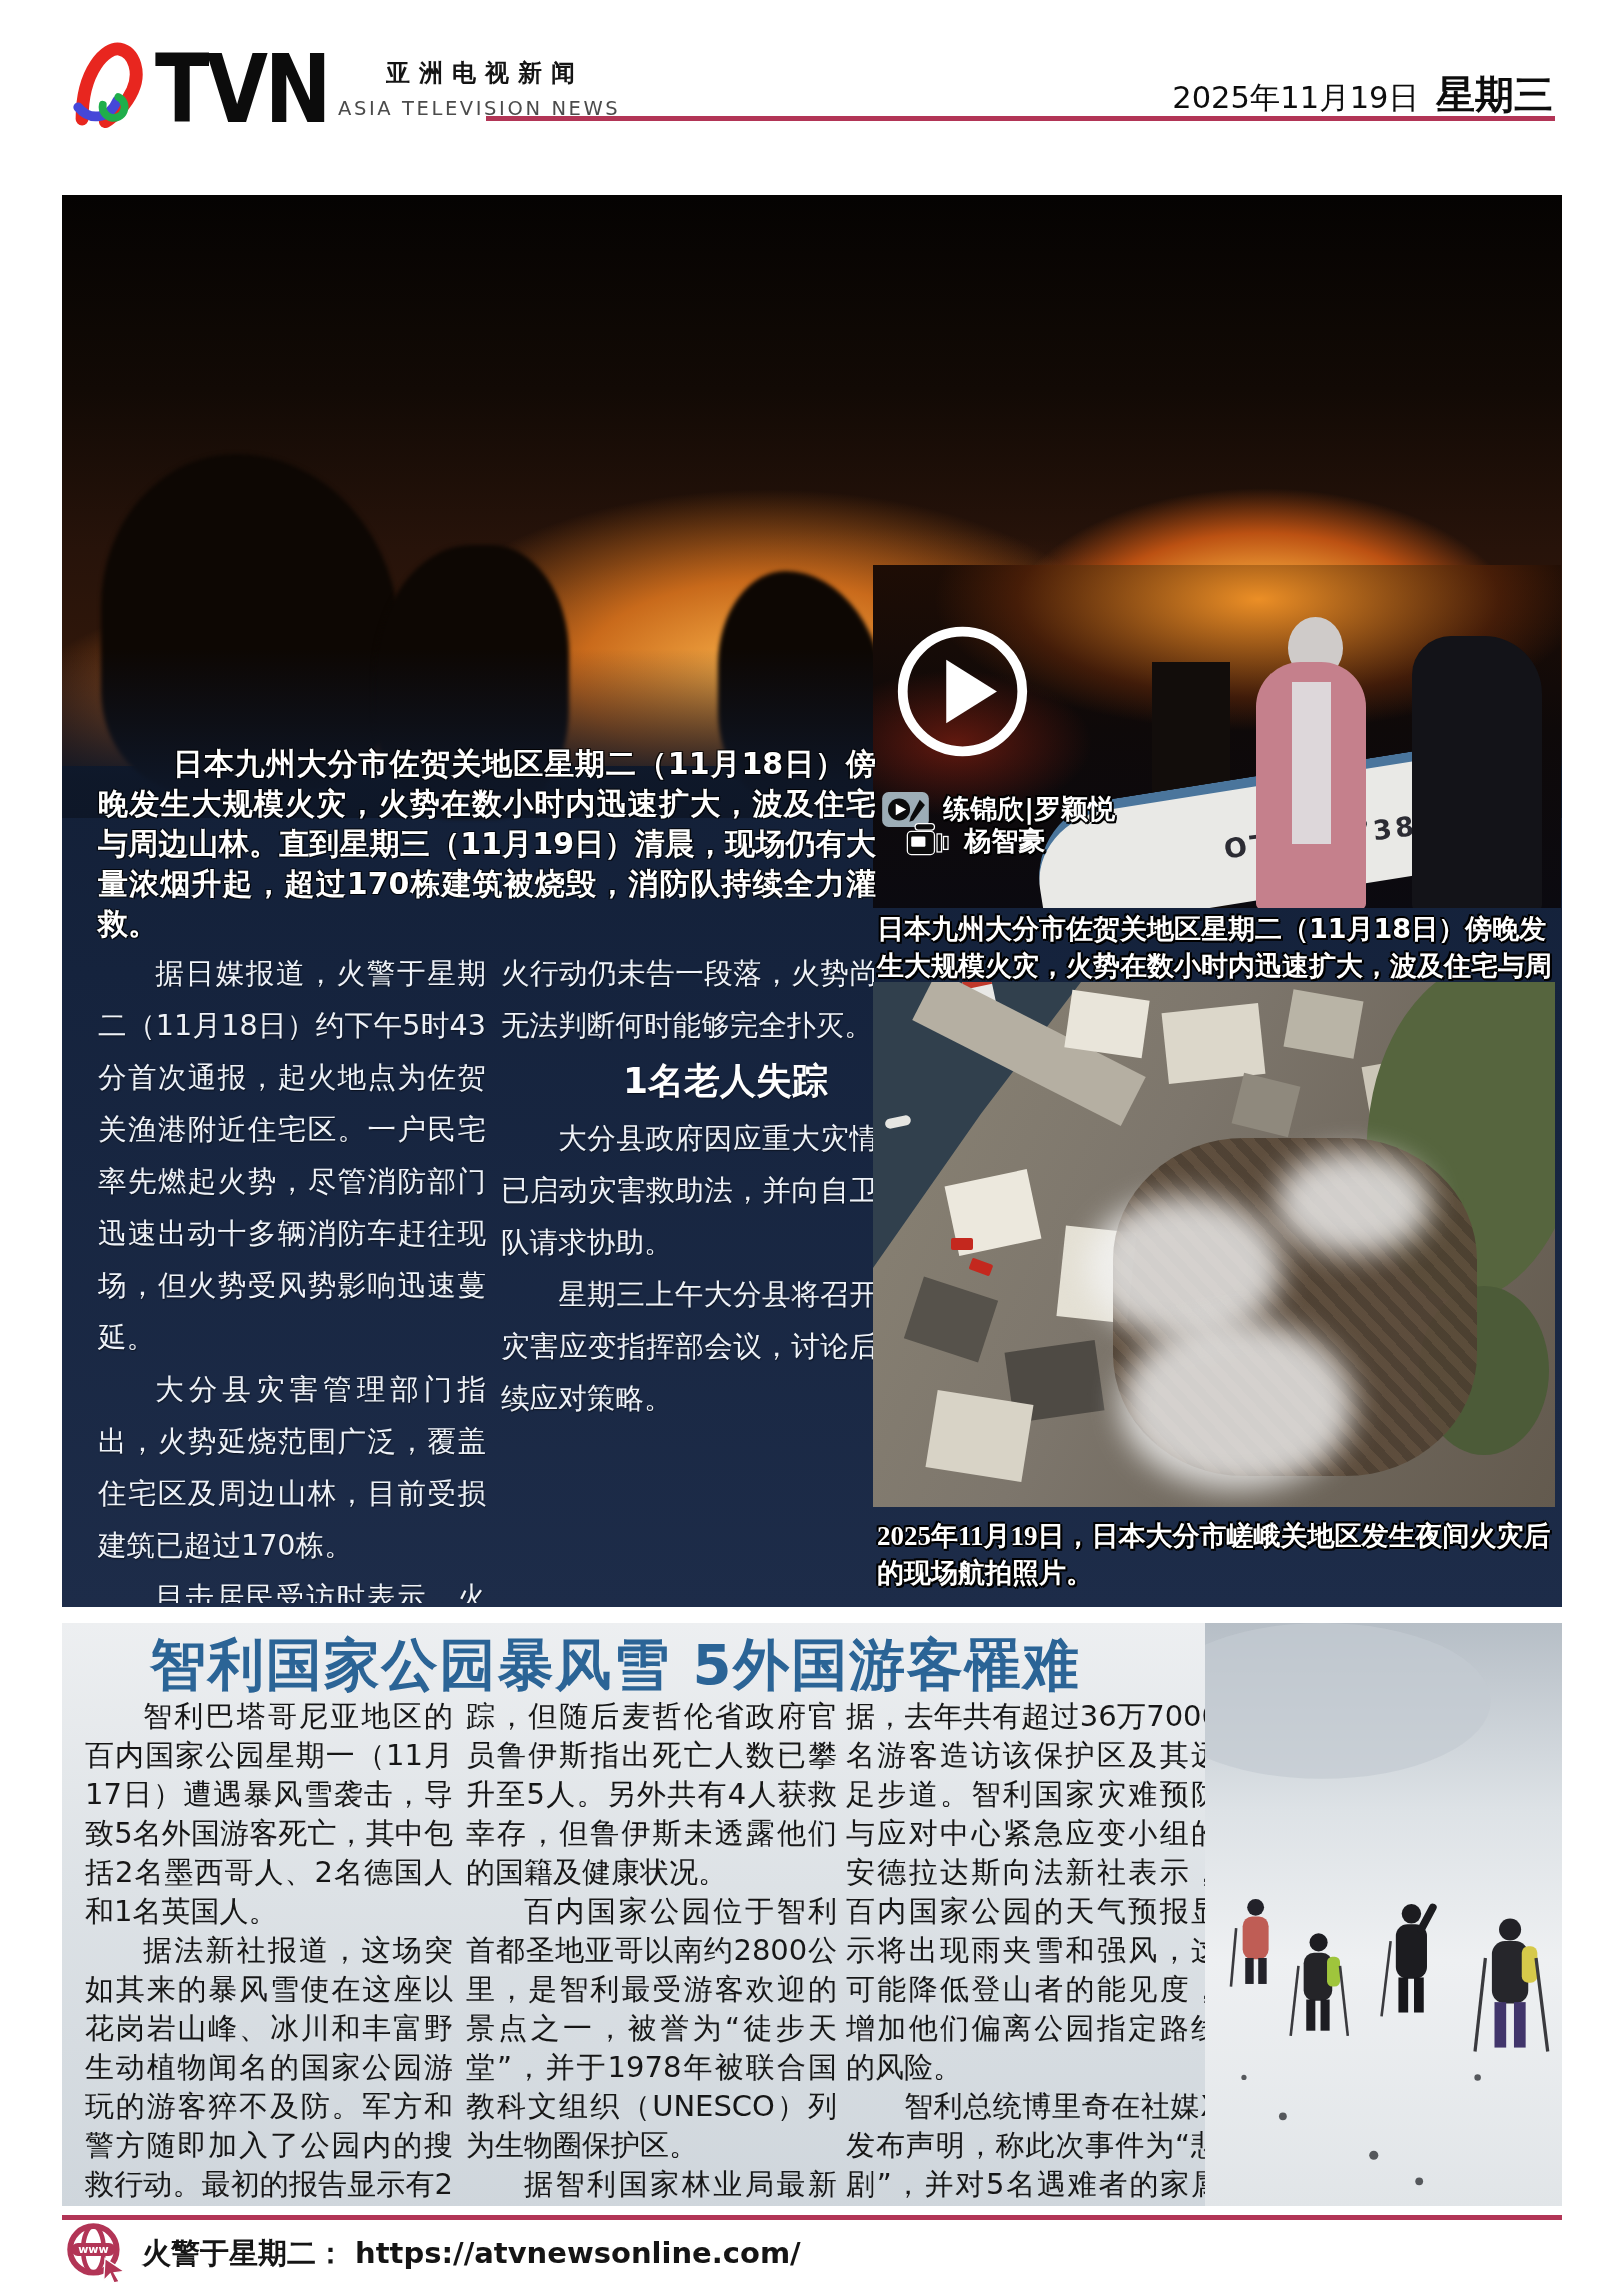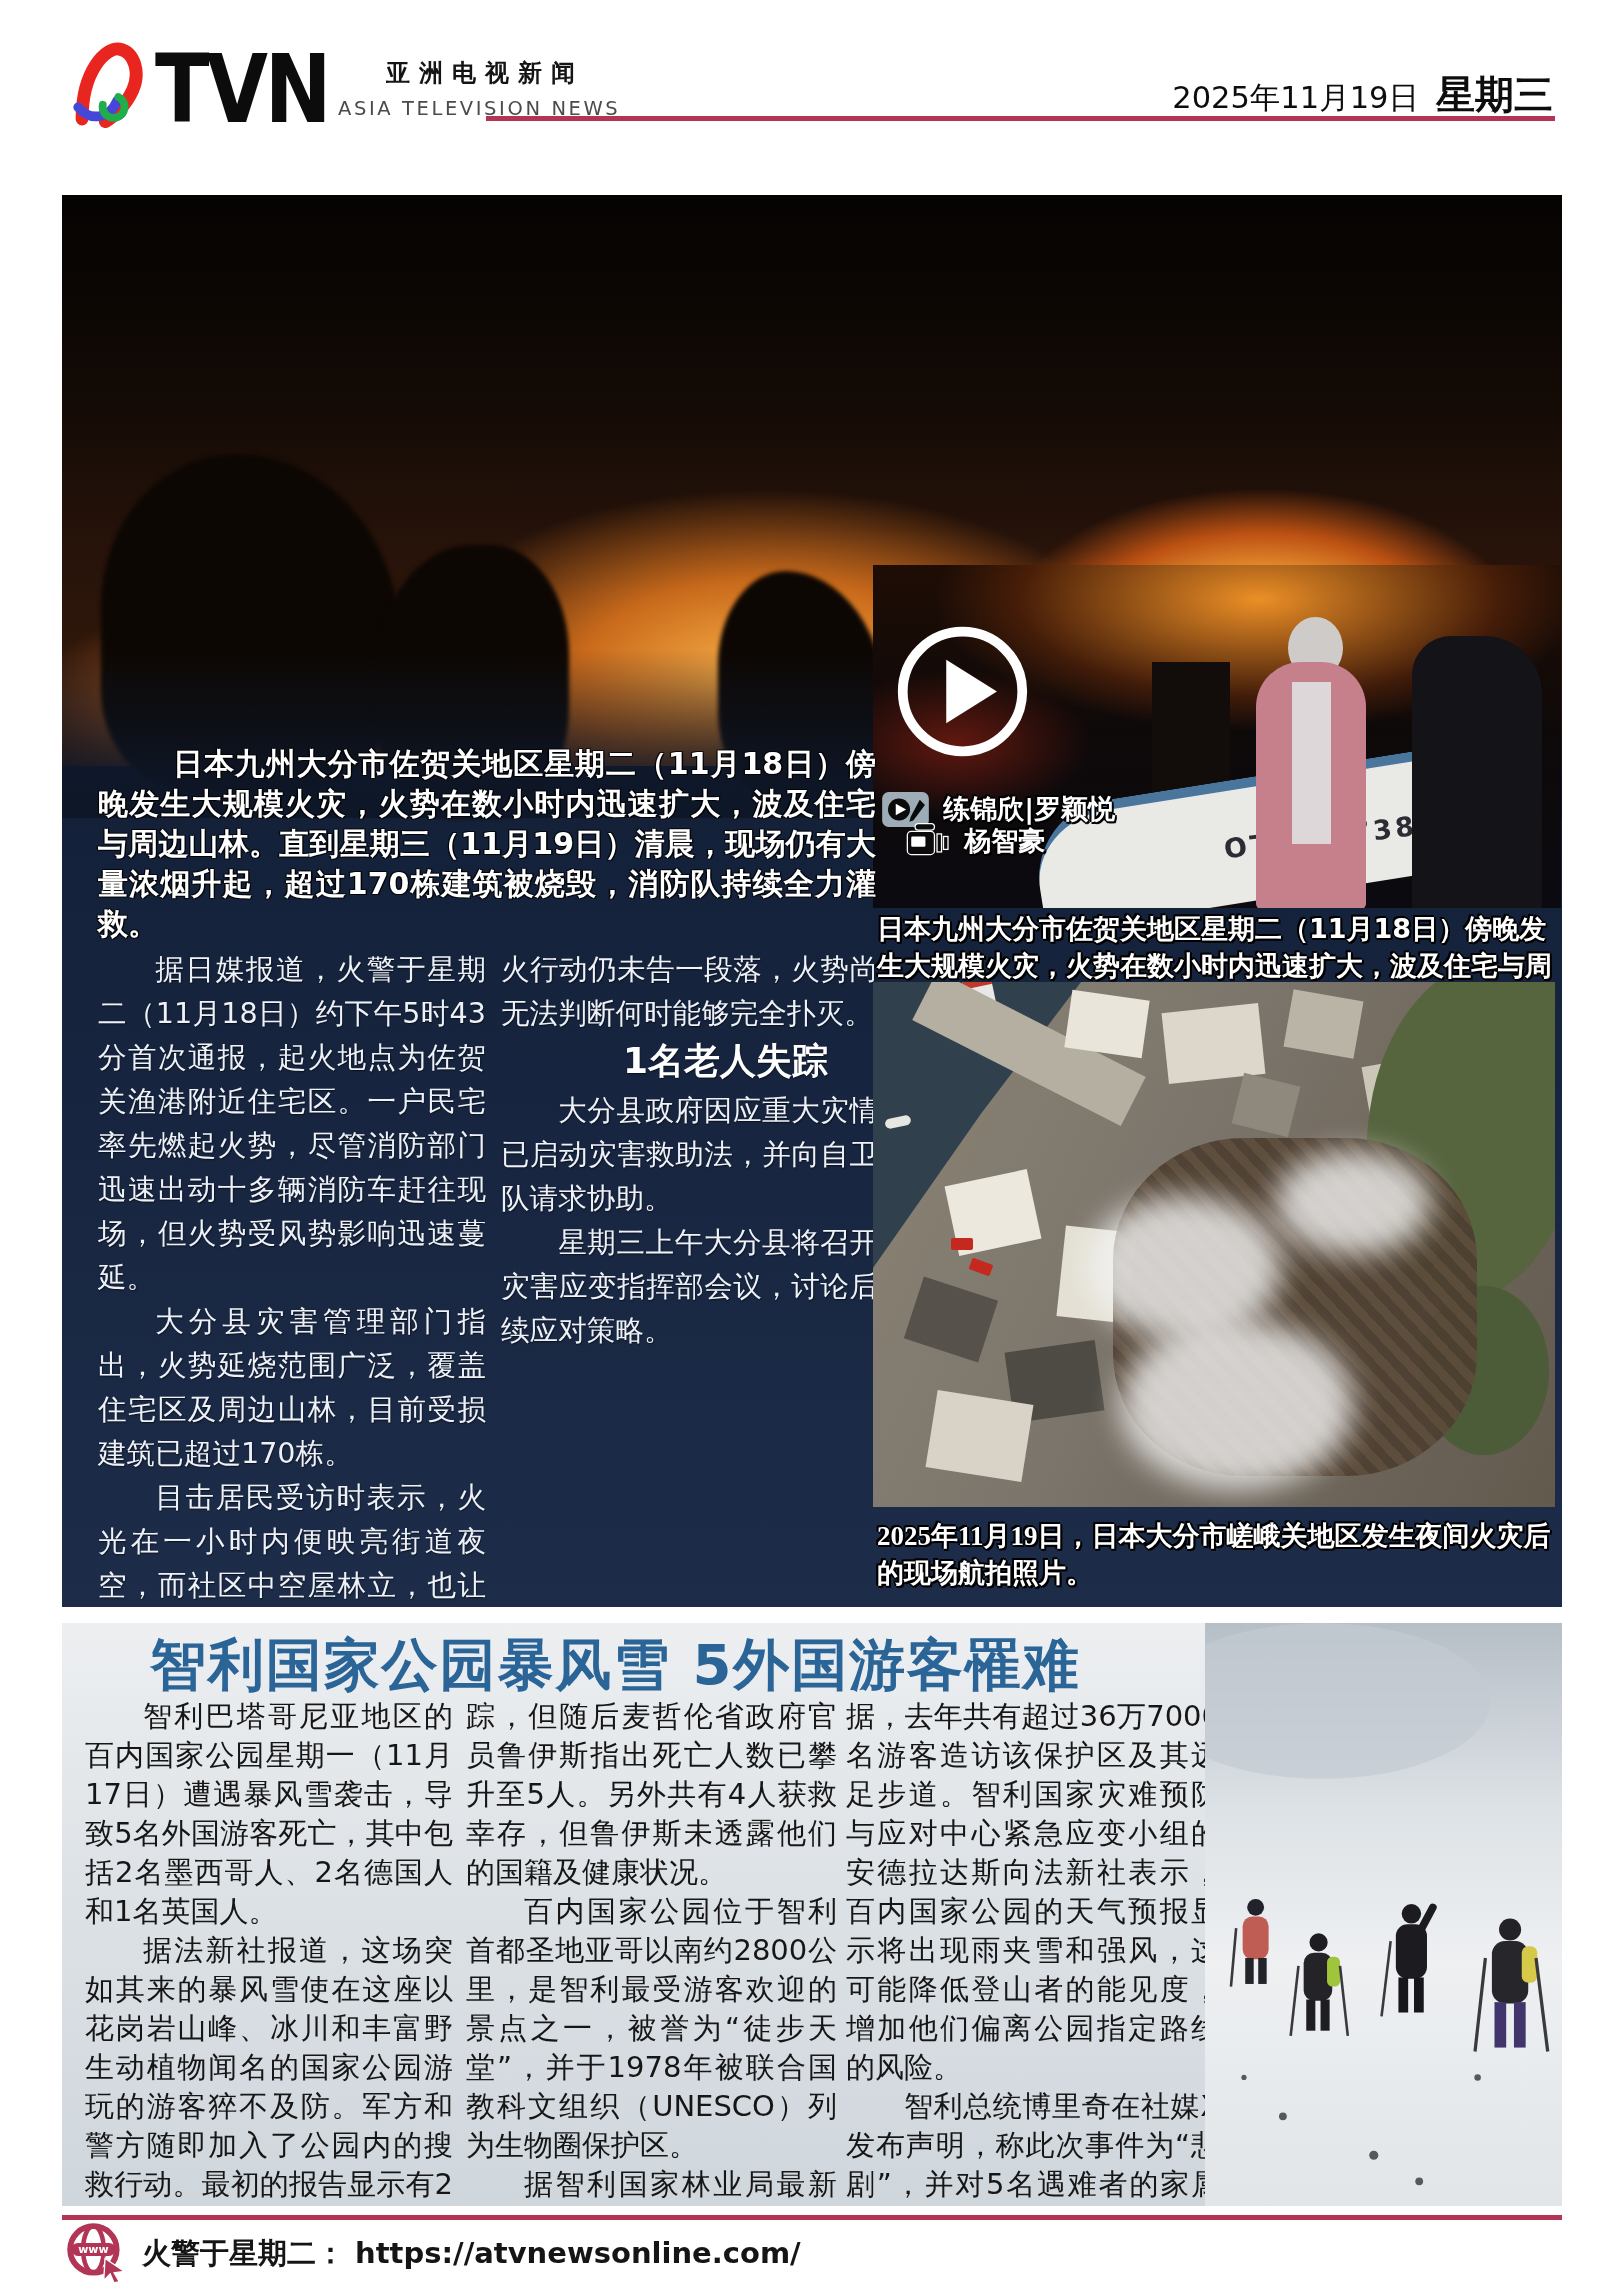--- a/index.html
+++ b/index.html
@@ -41,21 +41,21 @@
   .tree.t2{left:312px;bottom:-52px;width:195px;height:273px;border-radius:50% 40% 40% 40%;}
   .tree.t3{left:656px;bottom:-39px;width:169px;height:234px;border-radius:40% 60% 40% 40%;}
   .fire-fade{position:absolute;left:0;top:454px;width:1500px;height:169px;
     background:linear-gradient(180deg,rgba(14,23,40,0) 0%,rgba(14,23,40,.92) 78%,#0e1728 100%);}
   .headline{position:absolute;left:71px;top:34px;line-height:1.21;font-weight:900;color:#fff;
     font-size:121px;letter-spacing:1.3px;white-space:nowrap;
     text-shadow:0 0 10.4px rgba(0,0,0,.55),3.2px 4.5px 9px rgba(0,0,0,.8);}
   .lead{position:absolute;left:36px;top:549px;width:778px;font-size:30px;font-weight:700;line-height:40px;
     color:#fff;text-align:justify;text-indent:2.5em;
     text-shadow:1.3px 1.3px 0 rgba(0,0,0,.75),-1.3px -1.3px 0 rgba(0,0,0,.6),1.3px -1.3px 0 rgba(0,0,0,.6),-1.3px 1.3px 0 rgba(0,0,0,.6);}
-  .body-col{position:absolute;top:752px;height:656px;font-size:28.6px;line-height:44px;font-weight:500;
+  .body-col{position:absolute;top:752px;height:656px;font-size:28.6px;line-height:52px;font-weight:500;
     color:#eef2f8;text-align:justify;text-shadow:0.6px 0.6px 1.3px rgba(0,0,0,.6);overflow:hidden;}
   .body-col p{text-indent:2em;}
   .body-col p.no-indent{text-indent:0;}
   .col1{left:36px;width:388px;}
   .col2{left:439px;width:377px;}
   .subhead{font-size:36px;font-weight:900;text-align:center;text-indent:0;color:#fff;margin:3.9px 0 5.2px 0;}
 
   
   .video-thumb{position:absolute;left:811px;top:370px;width:688px;height:343px;overflow:hidden;
     background:

